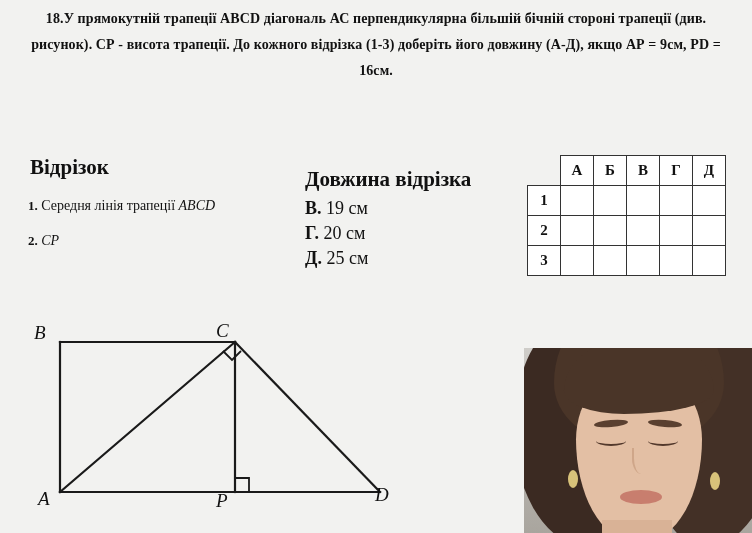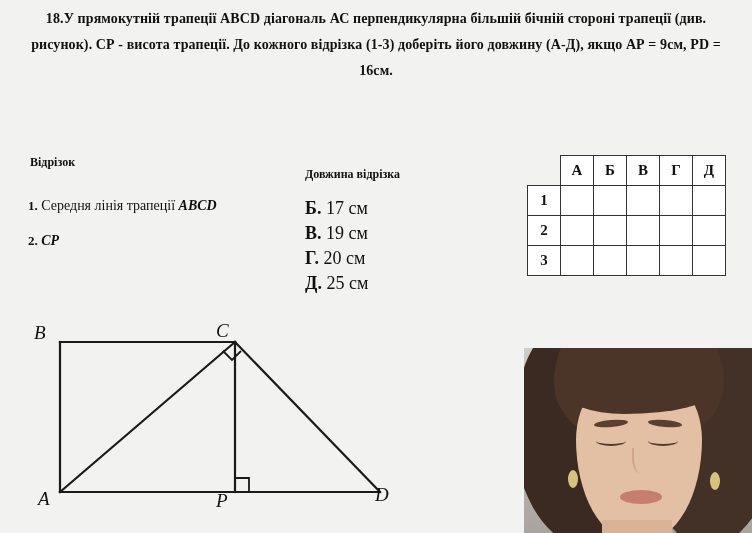--- a/index.html
+++ b/index.html
@@ -27,21 +27,21 @@
     width: 712px;
     text-align: center;
     font-weight: bold;
     font-size: 14px;
     line-height: 26px;
     letter-spacing: 0.1px;
   }
   .col-head {
     position: absolute;
     font-weight: bold;
-    font-size: 12px;
+    font-size: 21px;
   }
   #head-left  { left: 30px;  top: 155px; }
   #head-right { left: 305px; top: 167px; }
 
   .items {
     position: absolute;
     left: 28px;
     top: 198px;
     width: 275px;
   }
@@ -53,21 +53,20 @@
   .item .num {
     font-weight: bold;
     font-size: 13px;
   }
   .item .txt {
     font-style: normal;
     margin-top: 16px;
   }
   .item .ital {
     font-style: italic;
-    font-weight: bold;
   }
 
   .answers {
     position: absolute;
     left: 305px;
     top: 196px;
     width: 180px;
   }
   .ans {
     font-size: 18px;
@@ -252,24 +251,20 @@
       <span class="txt">Середня лінія трапеції</span>
       <span class="ital">ABCD</span>
     </div>
     <div class="item">
       <span class="num">2.</span>
       <span class="ital">СР</span>
     </div>
   </div>
 
   <div class="answers">
-    <div class="ans">
-      <span class="letter">Б.</span>
-      <span>17 см</span>
-    </div>
     <div class="ans">
       <span class="letter">В.</span>
       <span>19 см</span>
     </div>
     <div class="ans">
       <span class="letter">Г.</span>
       <span>20 см</span>
     </div>
     <div class="ans">
       <span class="letter">Д.</span>

